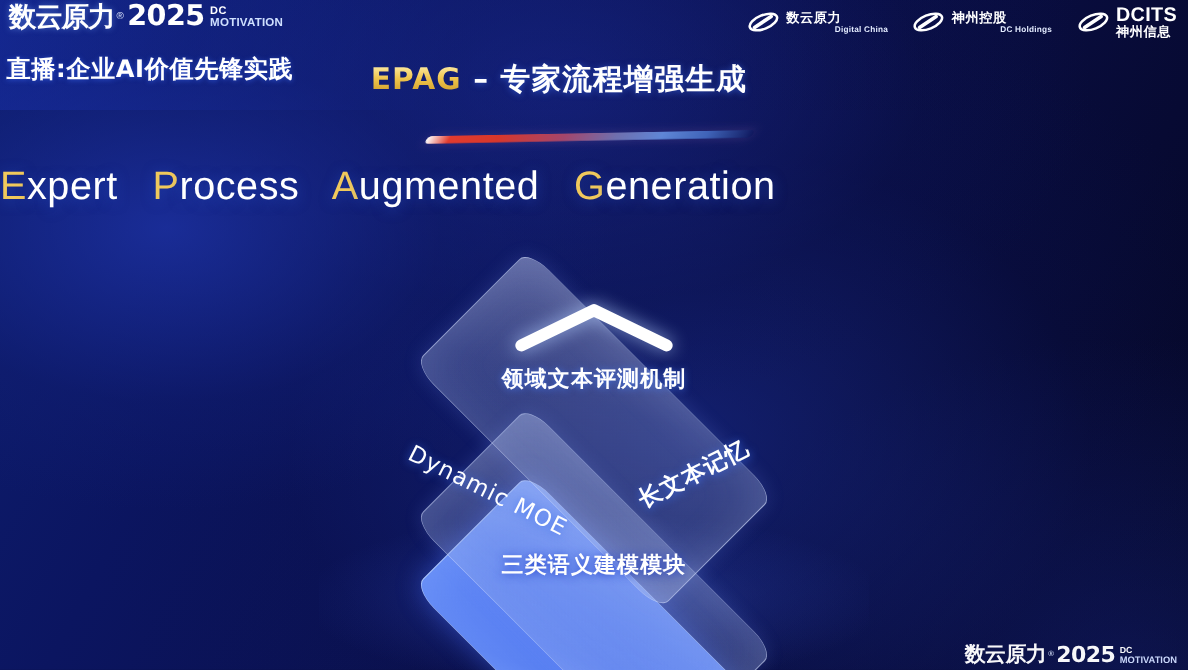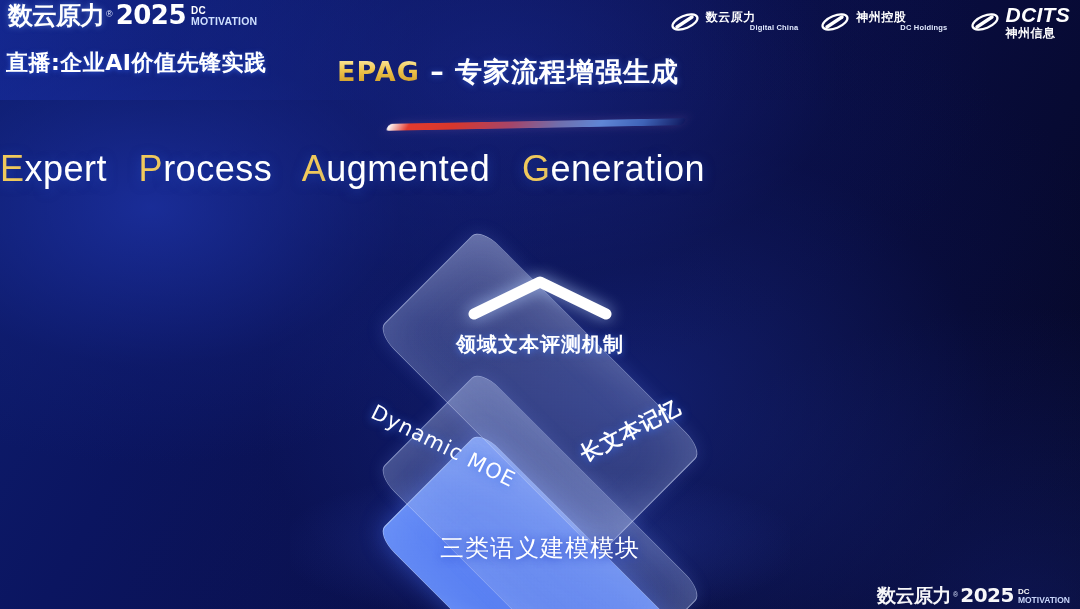--- a/index.html
+++ b/index.html
@@ -57,21 +57,21 @@
   }
   .epag-title .wht{color:#ffffff;text-shadow:0 1px 6px rgba(70,120,255,0.55);}
 
   
   .logos{position:absolute;right:10px;top:4px;display:flex;align-items:center;gap:22px;}
   .logo{display:flex;align-items:center;gap:6px;}
   .logo-mark{width:30px;height:22px;position:relative;flex:none;}
   .logo-text{display:flex;flex-direction:column;line-height:1.08;}
   .logo-cn{font-family:"DejaVu Sans",sans-serif;font-size:12px;font-weight:bold;color:#ffffff;letter-spacing:0.5px;}
   .logo-en{font-family:"Liberation Sans",sans-serif;font-size:7.5px;font-weight:bold;color:#e3ebff;letter-spacing:0.2px;margin-left:44px;}
-  .logo-en-big{font-family:"Liberation Sans",sans-serif;font-size:21px;font-weight:bold;color:#ffffff;letter-spacing:0.3px;font-style:italic;}
+  .logo-en-big{font-family:"Liberation Sans",sans-serif;font-size:18px;font-weight:bold;color:#ffffff;letter-spacing:0.3px;}
 
   
   .rule{
     position:absolute;left:389px;top:121px;width:294px;height:7px;
     background:linear-gradient(90deg,#ffffff 0%,#e23b2e 7%,#d8372c 22%,#a4466b 42%,#6f6fae 58%,#5f86d6 72%,#3f63b8 86%,#1b2b74 97%,rgba(10,14,60,0) 100%);
     transform:skewX(-30deg) rotate(-1.1deg);
     border-radius:4px;
     filter:blur(0.3px);
     box-shadow:0 0 10px rgba(130,90,160,0.35);
   }
@@ -141,22 +141,22 @@
     position:absolute;white-space:nowrap;
     font-family:"DejaVu Sans","Liberation Sans",sans-serif;
     color:#ffffff;
   }
   #lblTop{
     left:50%;top:331px;transform:translateX(-50%);
     font-size:20px;font-weight:bold;letter-spacing:1px;
     text-shadow:0 1px 7px rgba(70,120,240,0.8);
   }
   #lblBot{
-    left:50%;top:532px;transform:translateX(-50%);
-    font-size:24px;font-weight:normal;letter-spacing:1px;
+    left:50%;top:500px;transform:translateX(-50%);
+    font-size:20px;font-weight:bold;letter-spacing:1px;
     text-shadow:0 1px 8px rgba(30,60,200,0.9);
   }
   #lblMidL{
     left:378px;top:400px;
     font-size:21px;font-weight:normal;letter-spacing:1px;
     transform:rotate(26.5deg);transform-origin:left top;
     text-shadow:0 1px 8px rgba(60,110,240,0.85);
   }
   #lblMidR{
     left:588px;top:440px;

